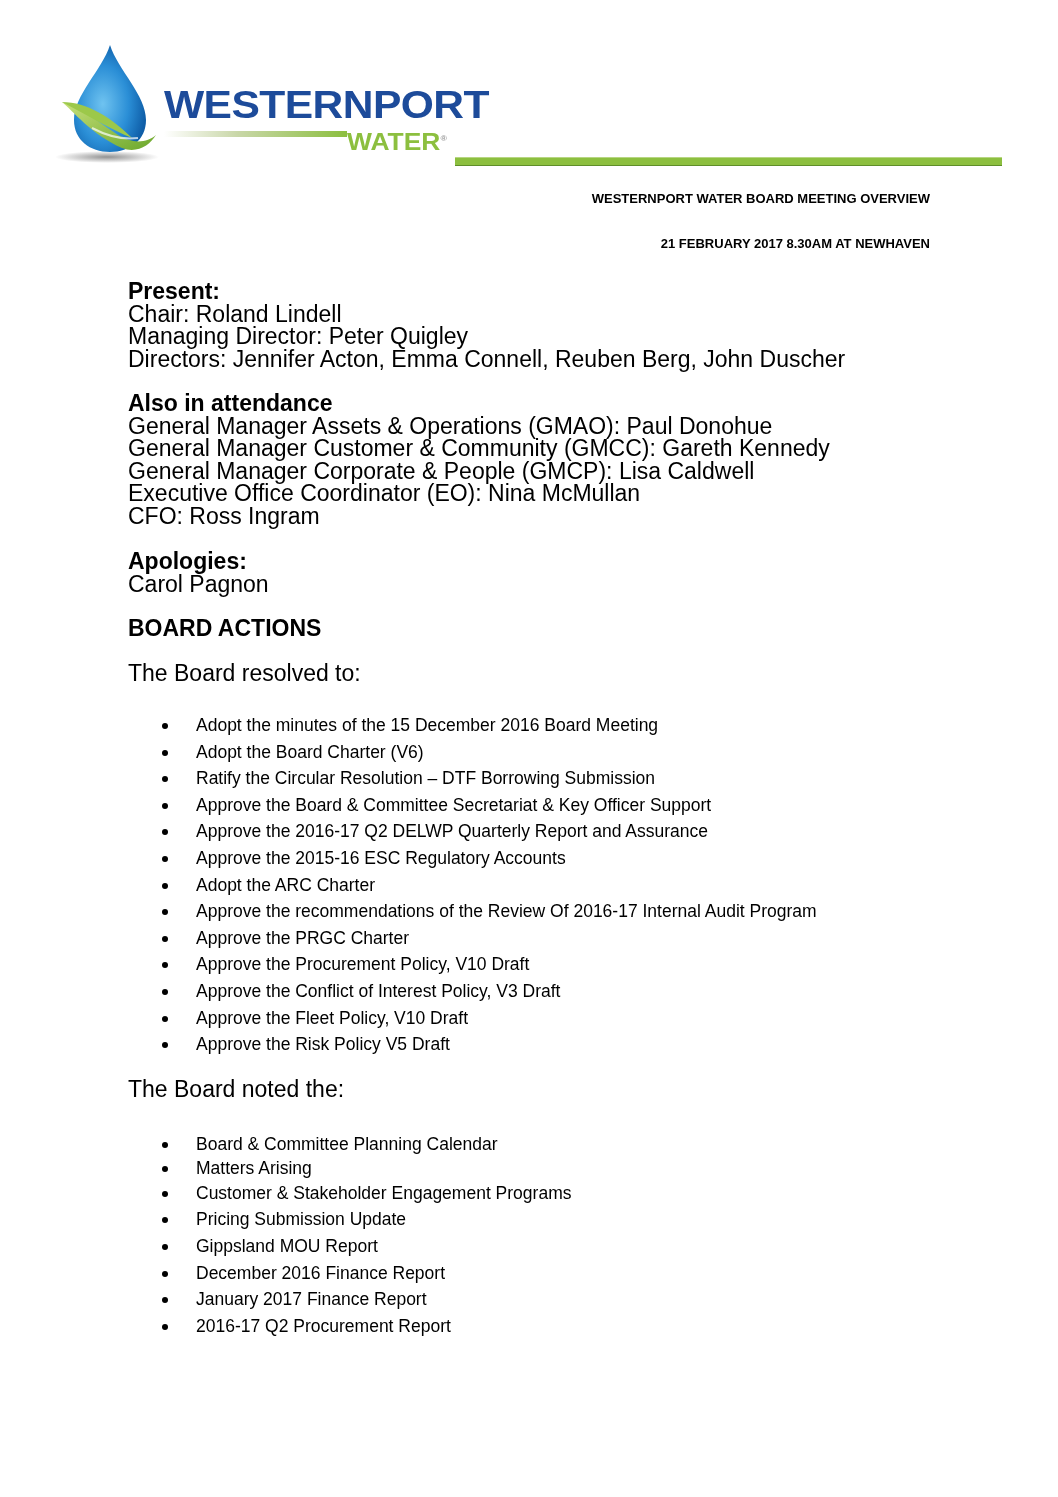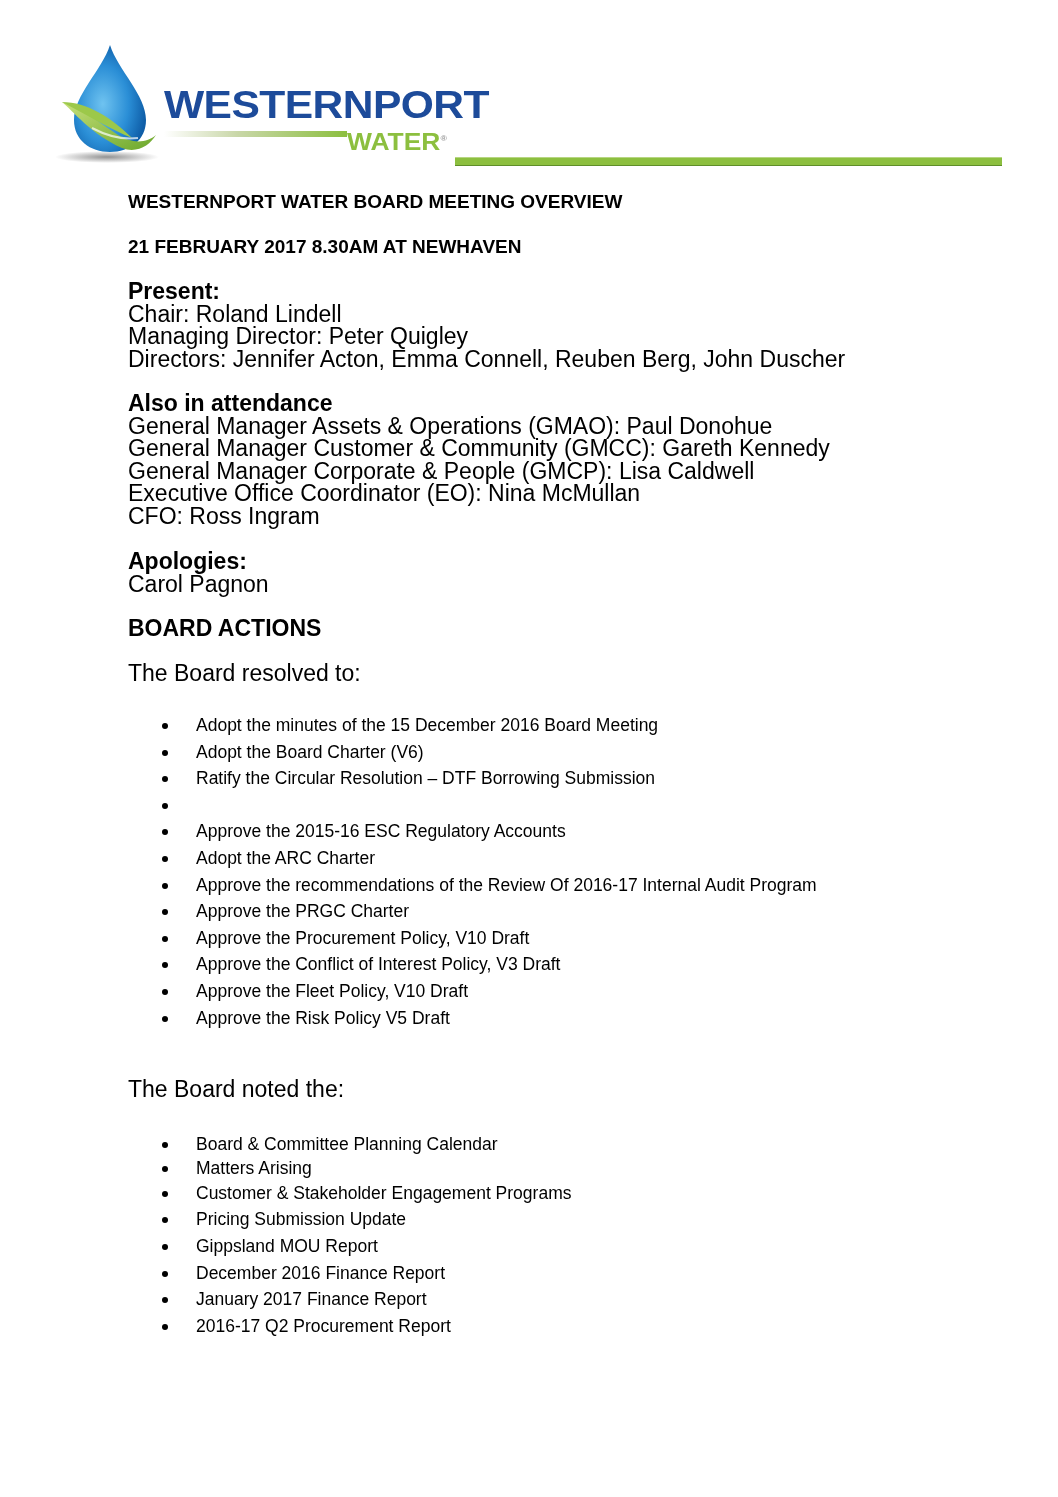--- a/index.html
+++ b/index.html
@@ -11,21 +11,21 @@
                font-weight: bold; font-size: 38px; color: #1d4b9a; letter-spacing: -0.5px;
                transform: scaleX(1.12); transform-origin: left top; font-style: normal; }
   .logo-sub { position: absolute; left: 295px; top: 88px; font-weight: bold; font-size: 24px;
               color: #8cbf3f; transform: scaleX(1.1); transform-origin: left top; }
   .logo-sub sup { font-size: 8px; color: #999; }
   .logo-line-left { position: absolute; left: 112px; top: 91px; width: 183px; height: 6px;
                     background: linear-gradient(to right, #ffffff, #c9d7a8 40%, #8cbf3f); }
   .logo-line-right { position: absolute; left: 403px; top: 117px; width: 547px; height: 7px;
                      background: #8cbf3f; border-top: 1px solid #b7d682; border-bottom: 1px solid #5f8e2a; }
   .doc { position: absolute; left: 128px; top: 0; width: 880px; }
-  .title { position: absolute; left: 0; width: 802px; text-align: left; font-weight: bold; font-size: 19px; }
+  .title { position: absolute; left: 0; width: 802px; text-align: right; font-weight: bold; font-size: 13px; }
   .t1 { top: 191px; }
   .t2 { top: 236px; }
   .block { position: absolute; left: 128px; font-size: 23px; line-height: 22.5px; }
   .b { font-weight: bold; }
   .ul { position: absolute; left: 128px; margin: 4px; padding: 0; list-style: none; font-size: 17.5px; }
   .ul li { position: relative; padding-left: 64px; }
   .ul li .dot { position: absolute; left: 30px; top: 9px; width: 6px; height: 6px; border-radius: 50%; background: #000; }
   .list1 li { height: 26.6px; line-height: 22px; }
   .list2 li { height: 26.6px; line-height: 22px; }
 </style>
@@ -87,21 +87,22 @@
   <div>Carol Pagnon</div>
 </div>
 
 <div class="block b" style="top:617px;">BOARD ACTIONS</div>
 <div class="block" style="top:662px;">The Board resolved to:</div>
 
 <ul class="ul list1" style="top:710px;">
   <li><span class="dot"></span><span>Adopt the minutes of the 15 December 2016 Board Meeting</span></li>
   <li><span class="dot"></span><span>Adopt the Board Charter (V6)</span></li>
   <li><span class="dot"></span><span>Ratify the Circular Resolution – DTF Borrowing Submission</span></li>
-  <li><span class="dot"></span></li>
+  <li><span class="dot"></span><span>Approve the Board &amp; Committee Secretariat &amp; Key Officer Support</span></li>
+  <li><span class="dot"></span><span>Approve the 2016-17 Q2 DELWP Quarterly Report and Assurance</span></li>
   <li><span class="dot"></span><span>Approve the 2015-16 ESC Regulatory Accounts</span></li>
   <li><span class="dot"></span><span>Adopt the ARC Charter</span></li>
   <li><span class="dot"></span><span>Approve the recommendations of the Review Of 2016-17 Internal Audit Program</span></li>
   <li><span class="dot"></span><span>Approve the PRGC Charter</span></li>
   <li><span class="dot"></span><span>Approve the Procurement Policy, V10 Draft</span></li>
   <li><span class="dot"></span><span>Approve the Conflict of Interest Policy, V3 Draft</span></li>
   <li><span class="dot"></span><span>Approve the Fleet Policy, V10 Draft</span></li>
   <li><span class="dot"></span><span>Approve the Risk Policy V5 Draft</span></li>
 </ul>
 

